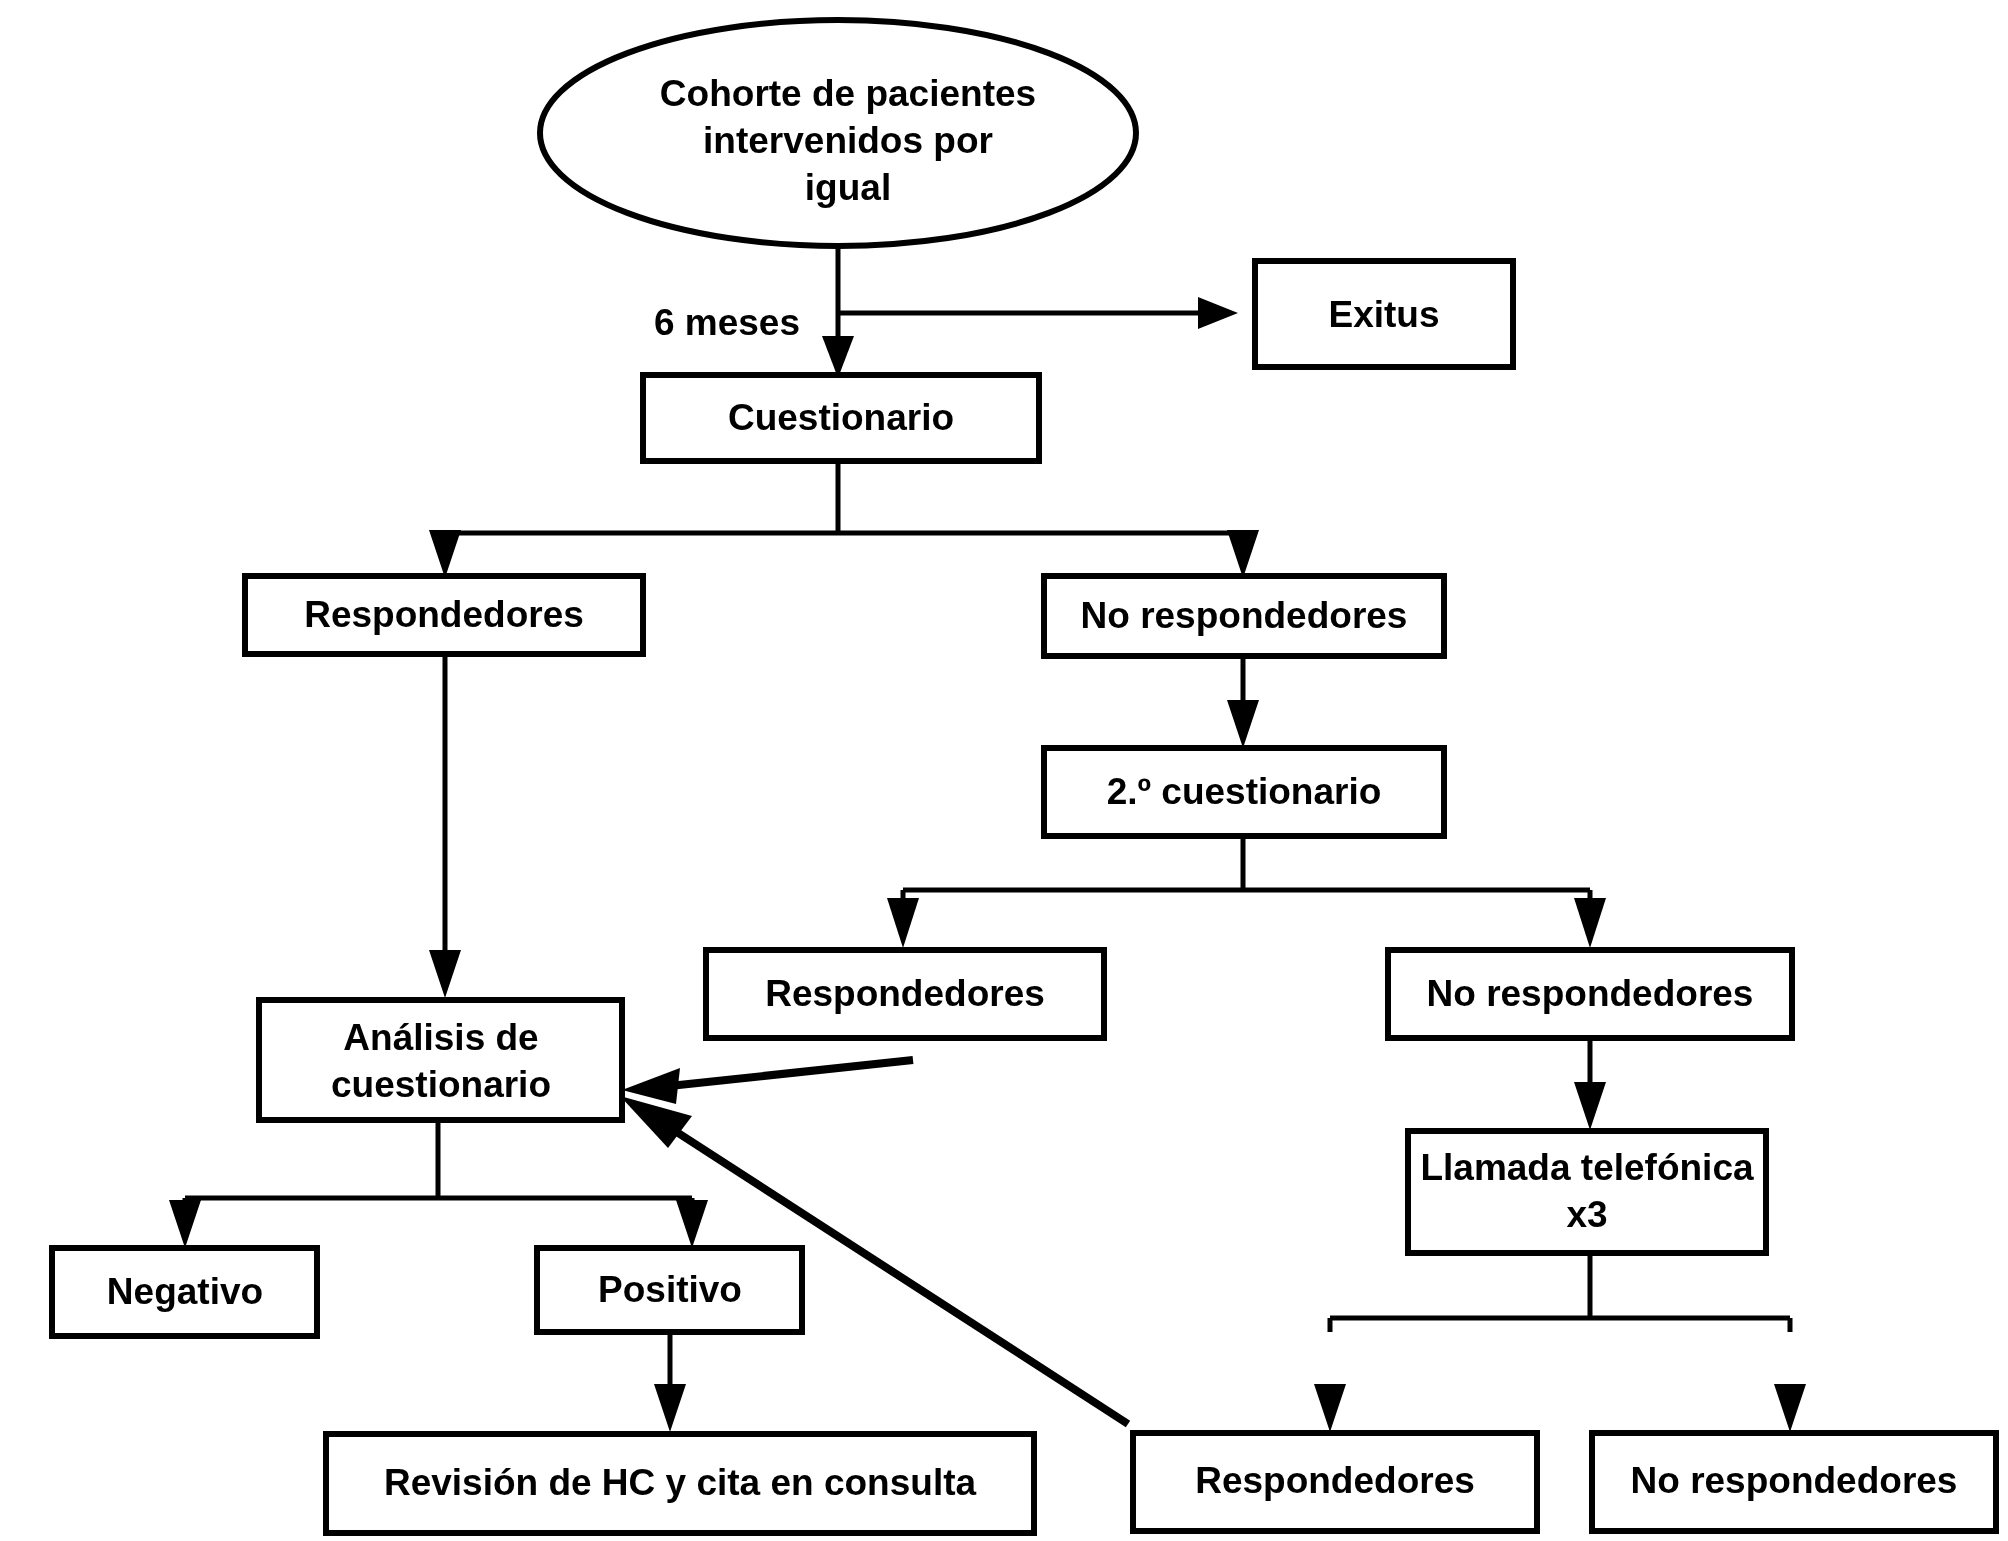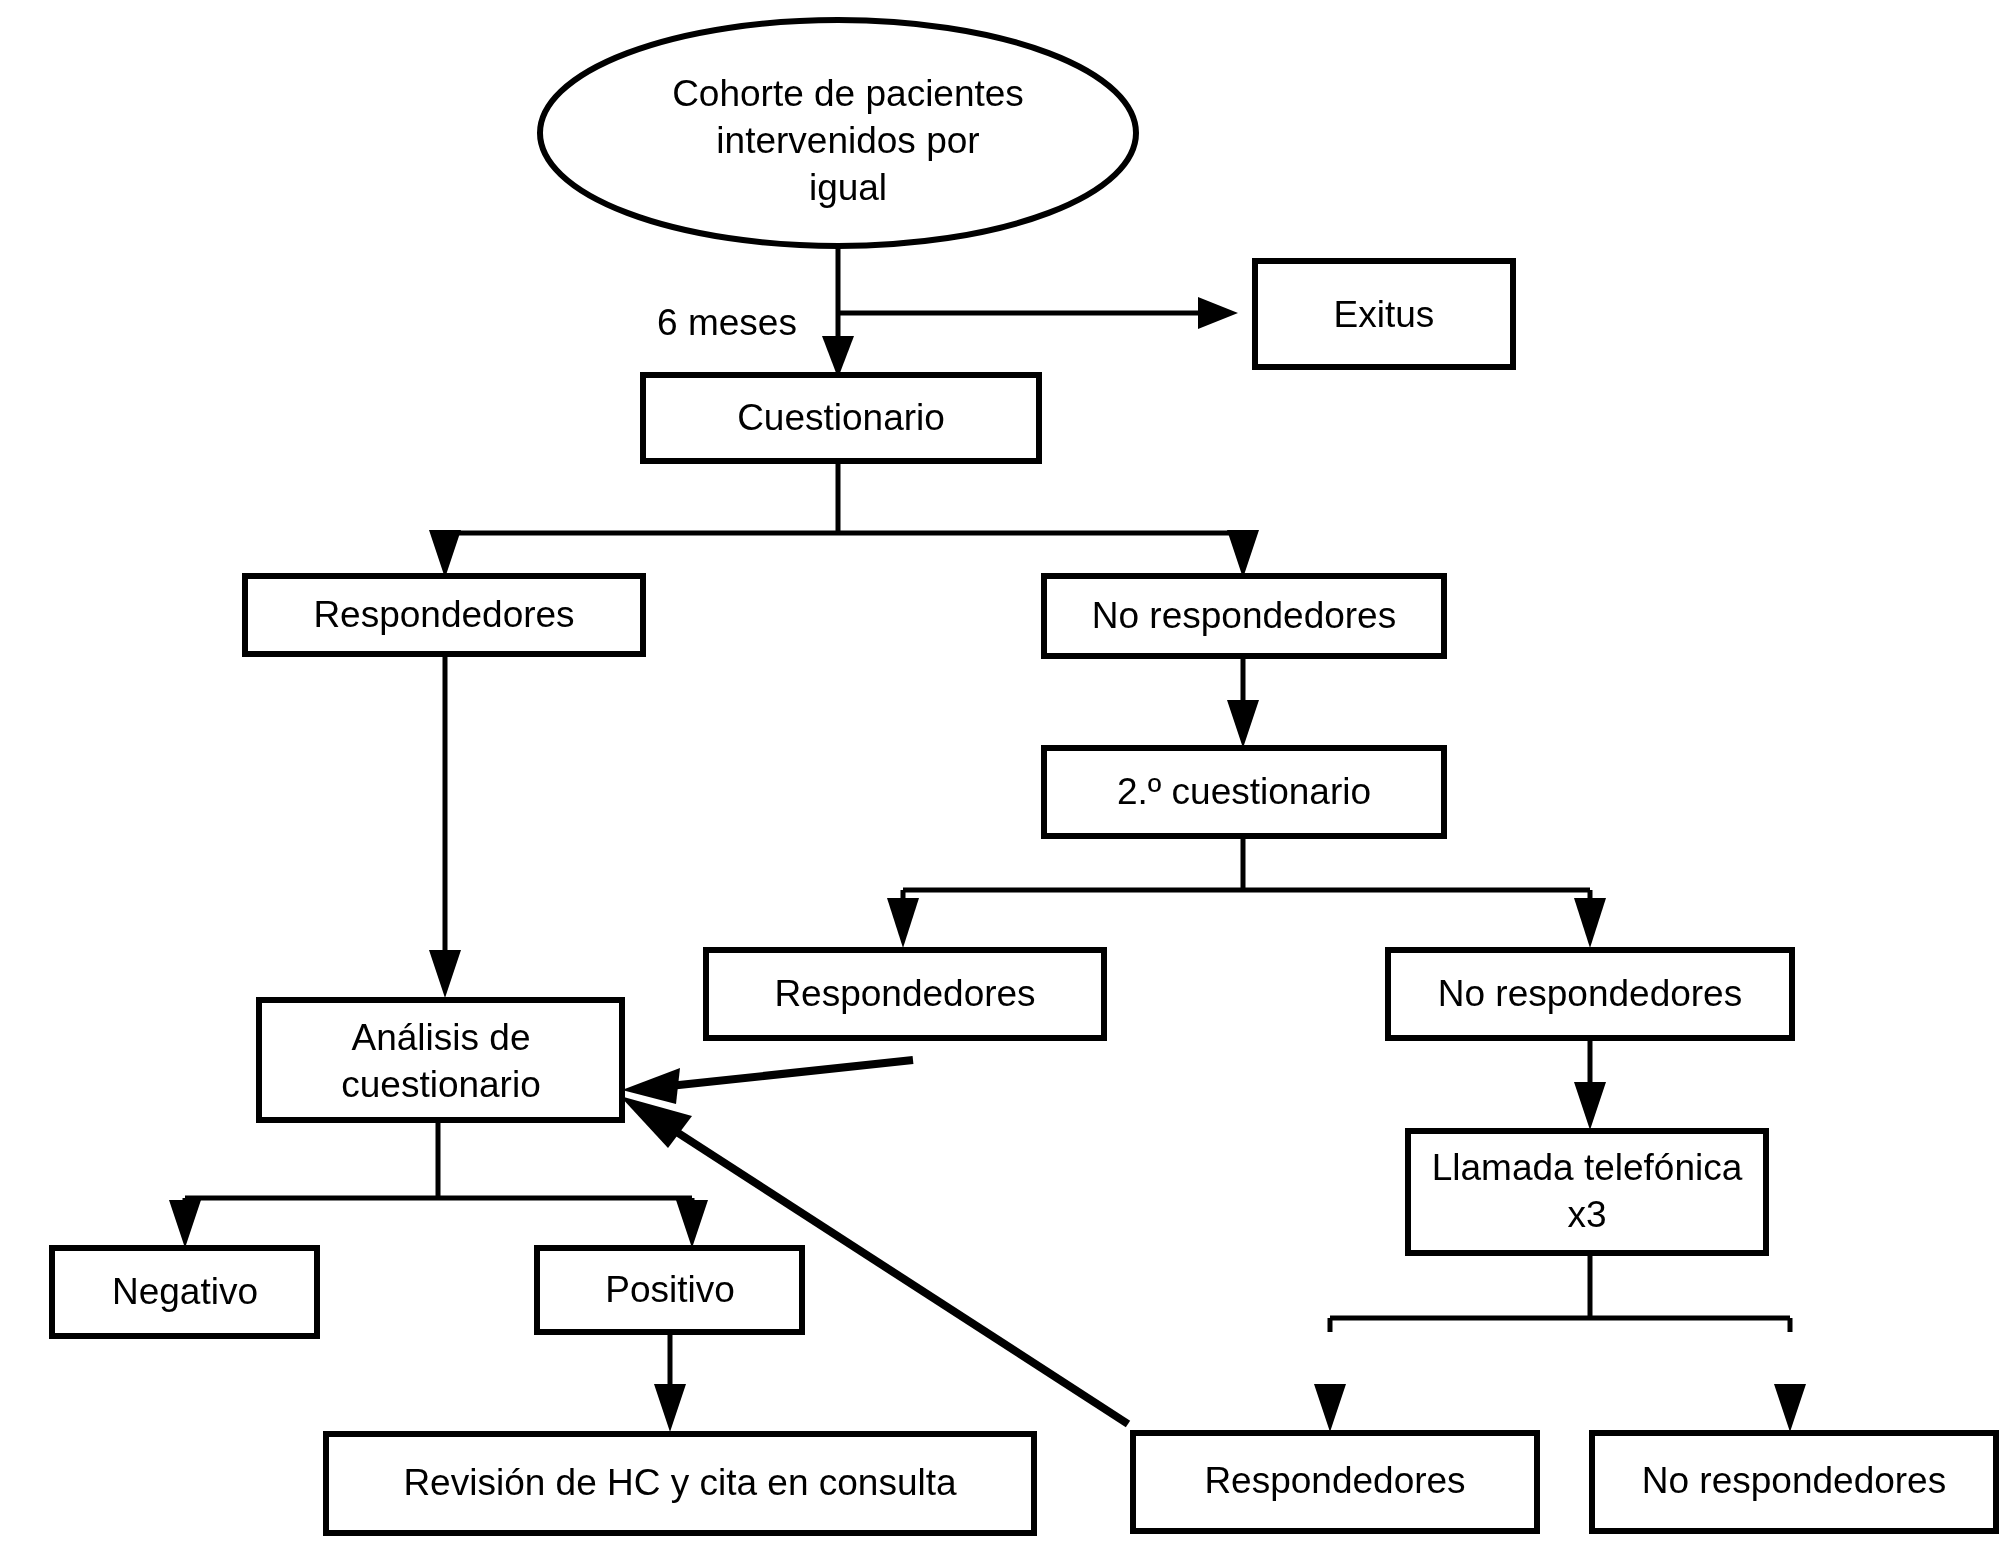--- a/index.html
+++ b/index.html
@@ -9,20 +9,21 @@
   }
   body {
     font-family: "Liberation Sans", sans-serif;
   }
   #stage {
     position: relative;
     width: 2008px;
     height: 1541px;
     background: #ffffff;
     overflow: hidden;
+    font-weight: bold;
   }
   svg.flow {
     position: absolute;
     top: 0;
     left: 0;
     width: 2008px;
     height: 1541px;
   }
   .node-rect {
     fill: #ffffff;

